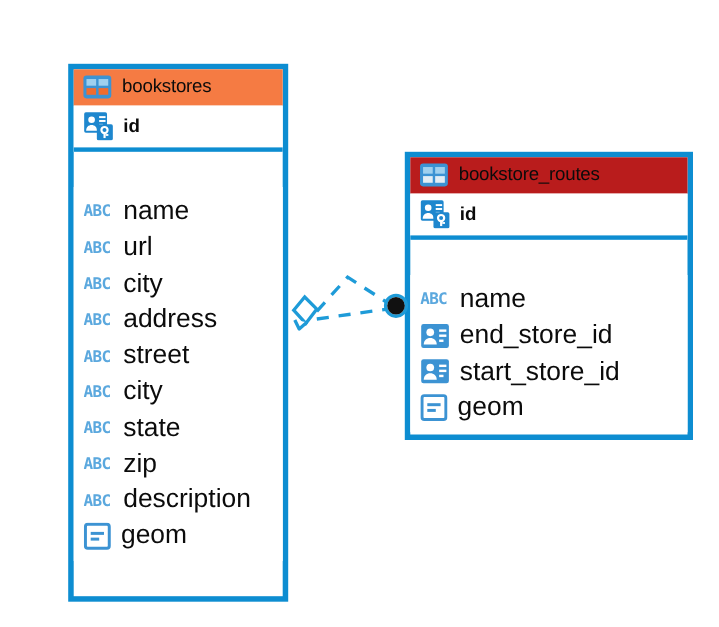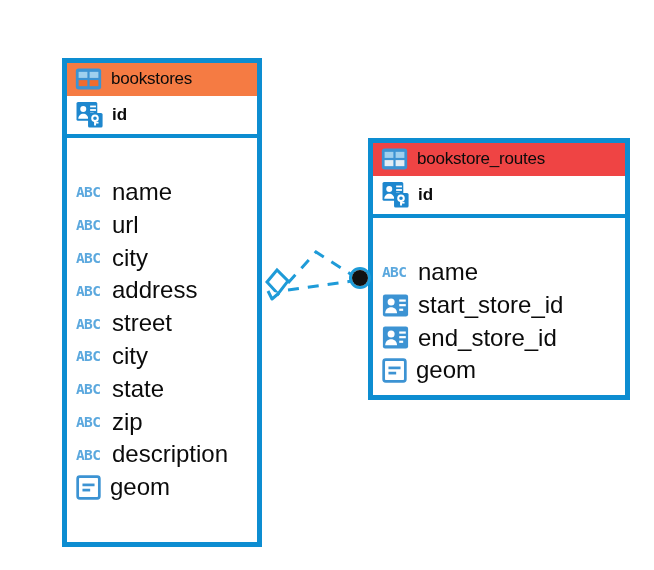--- a/index.html
+++ b/index.html
@@ -20,21 +20,21 @@
   .entity-header{
     display:flex;align-items:center;gap:9px;
     padding:5px 9px 6px 8px;
     box-sizing:border-box;
     font-size:17px;
     color:#0b0b0b;
     letter-spacing:-0.2px;
     white-space:nowrap;
   }
   .entity-header.selected{background:#F57B43;}
-  .entity-header.plain{background:#ef4444;}
+  .entity-header.plain{background:#b91c1c;}
 
   .pk-row{
     display:flex;align-items:center;gap:9px;
     padding:5px 9px 6px 9px;
     box-sizing:border-box;
     border-bottom:4px solid #0D8DD1;
     font-size:17px;font-weight:bold;color:#0b0b0b;
     background:#ffffff;
     white-space:nowrap;
   }
@@ -216,33 +216,33 @@
 
       <div class="col-row">
         <svg class="ic ic-fk" viewBox="0 0 24 21">
           <rect x="0.5" y="0.5" width="23" height="20" rx="2" fill="#3C93D3"></rect>
           <circle cx="8" cy="7.4" r="3.2" fill="#ffffff"></circle>
           <path d="M2.6 17.6c0-3.4 2.4-5.5 5.4-5.5s5.4 2.1 5.4 5.5z" fill="#ffffff"></path>
           <rect x="15.4" y="5" width="6" height="2" fill="#ffffff"></rect>
           <rect x="15.4" y="9.2" width="6" height="2" fill="#ffffff"></rect>
           <rect x="15.4" y="13.4" width="3.6" height="2" fill="#ffffff"></rect>
         </svg>
-        <span>start_store_id</span>
+        <span>end_store_id</span>
       </div>
 
       <div class="col-row">
         <svg class="ic ic-fk" viewBox="0 0 24 21">
           <rect x="0.5" y="0.5" width="23" height="20" rx="2" fill="#3C93D3"></rect>
           <circle cx="8" cy="7.4" r="3.2" fill="#ffffff"></circle>
           <path d="M2.6 17.6c0-3.4 2.4-5.5 5.4-5.5s5.4 2.1 5.4 5.5z" fill="#ffffff"></path>
           <rect x="15.4" y="5" width="6" height="2" fill="#ffffff"></rect>
           <rect x="15.4" y="9.2" width="6" height="2" fill="#ffffff"></rect>
           <rect x="15.4" y="13.4" width="3.6" height="2" fill="#ffffff"></rect>
         </svg>
-        <span>end_store_id</span>
+        <span>start_store_id</span>
       </div>
 
       <div class="col-row">
         <svg class="ic ic-geom" viewBox="0 0 24 24">
           <rect x="1.6" y="1.6" width="20.8" height="20.8" rx="2" fill="none" stroke="#3C93D3" stroke-width="2.6"></rect>
           <rect x="6.2" y="8.2" width="11.6" height="2.6" fill="#3C93D3"></rect>
           <rect x="6.2" y="13.2" width="7.4" height="2.6" fill="#3C93D3"></rect>
         </svg>
         <span>geom</span>
       </div>

